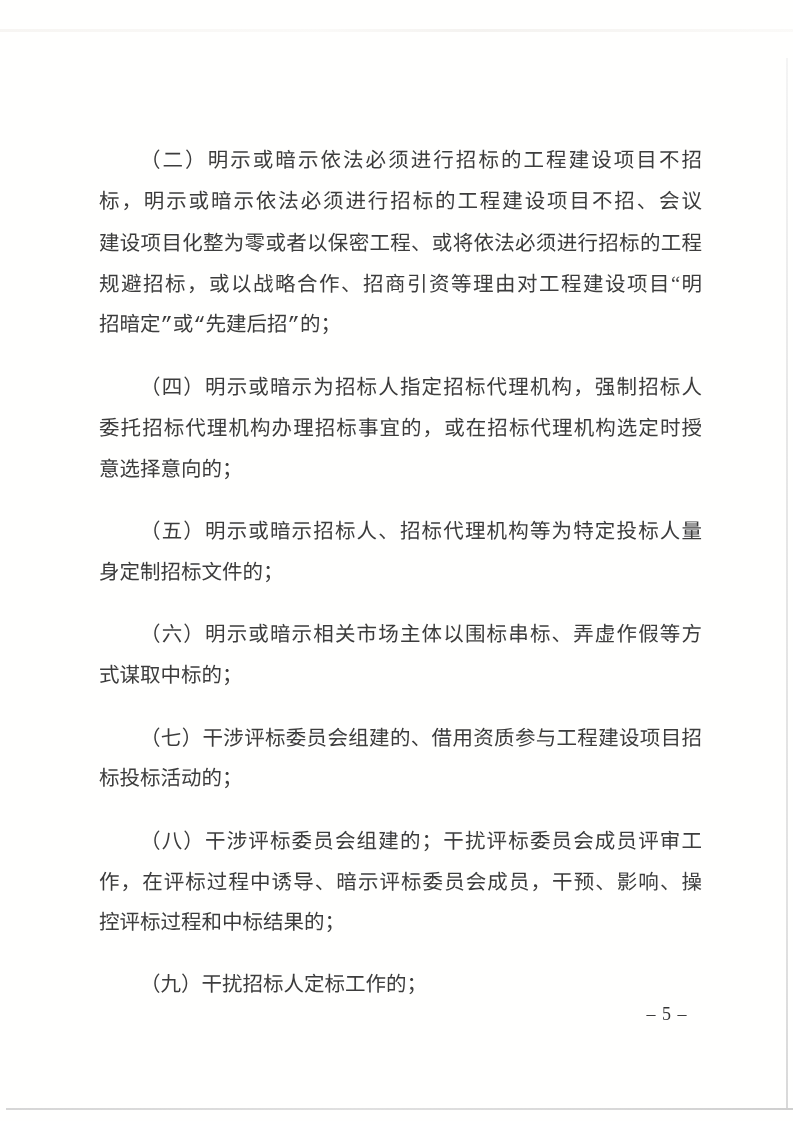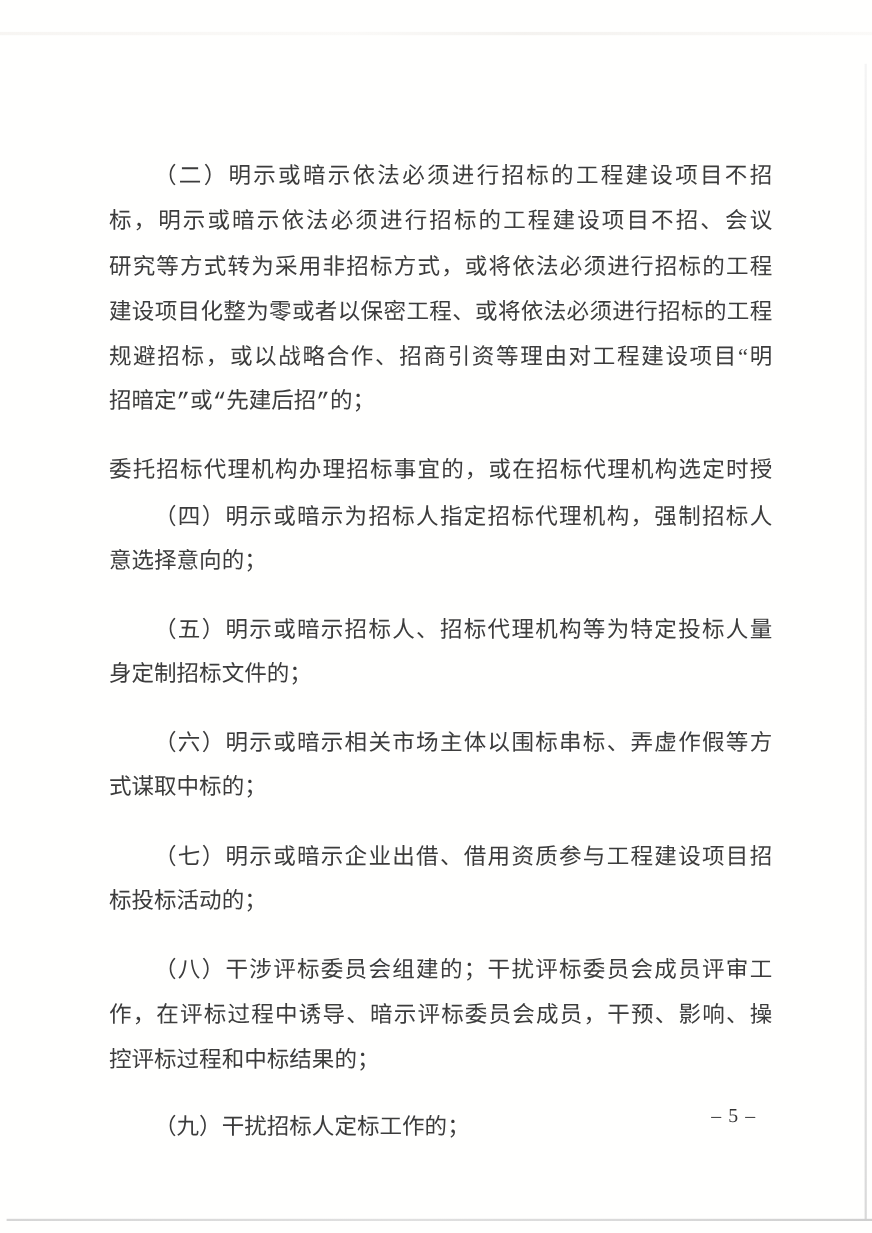--- a/index.html
+++ b/index.html
@@ -87,52 +87,51 @@
   <div class="top-smudge"></div>
   <div class="right-edge-line"></div>
   <div class="bottom-edge-line"></div>
 
   <div class="textblock">
 
     <p class="para">
       </p>
       <div class="ln first">（二）明示或暗示依法必须进行招标的工程建设项目不招</div>
       <div class="ln">标，明示或暗示依法必须进行招标的工程建设项目不招、会议</div>
-      <div class="ln">研究等方式转为采用非招标方式，或将依法必须进行招标的工程</div>
       <div class="ln">建设项目化整为零或者以保密工程、或将依法必须进行招标的工程</div>
       <div class="ln">规避招标，或以战略合作、招商引资等理由对工程建设项目“明</div>
       <div class="ln end">招暗定”或“先建后招”的；</div>
     <p></p>
 
     <p class="para">
       </p>
     <p></p>
 
     <p class="para">
       </p>
+      <div class="ln first">（四）明示或暗示为招标人指定招标代理机构，强制招标人</div>
       <div class="ln">委托招标代理机构办理招标事宜的，或在招标代理机构选定时授</div>
-      <div class="ln first">（四）明示或暗示为招标人指定招标代理机构，强制招标人</div>
       <div class="ln end">意选择意向的；</div>
     <p></p>
 
     <p class="para">
       </p>
       <div class="ln first">（五）明示或暗示招标人、招标代理机构等为特定投标人量</div>
       <div class="ln end">身定制招标文件的；</div>
     <p></p>
 
     <p class="para">
       </p>
       <div class="ln first">（六）明示或暗示相关市场主体以围标串标、弄虚作假等方</div>
       <div class="ln end">式谋取中标的；</div>
     <p></p>
 
     <p class="para">
       </p>
-      <div class="ln first">（七）明示或暗示企业出借、借用资质参与工程建设项目招</div>
+      <div class="ln first">（七）干涉评标委员会组建的、借用资质参与工程建设项目招</div>
       <div class="ln end">标投标活动的；</div>
     <p></p>
 
     <p class="para">
       </p>
       <div class="ln first">（八）干涉评标委员会组建的；干扰评标委员会成员评审工</div>
       <div class="ln">作，在评标过程中诱导、暗示评标委员会成员，干预、影响、操</div>
       <div class="ln end">控评标过程和中标结果的；</div>
     <p></p>
 

